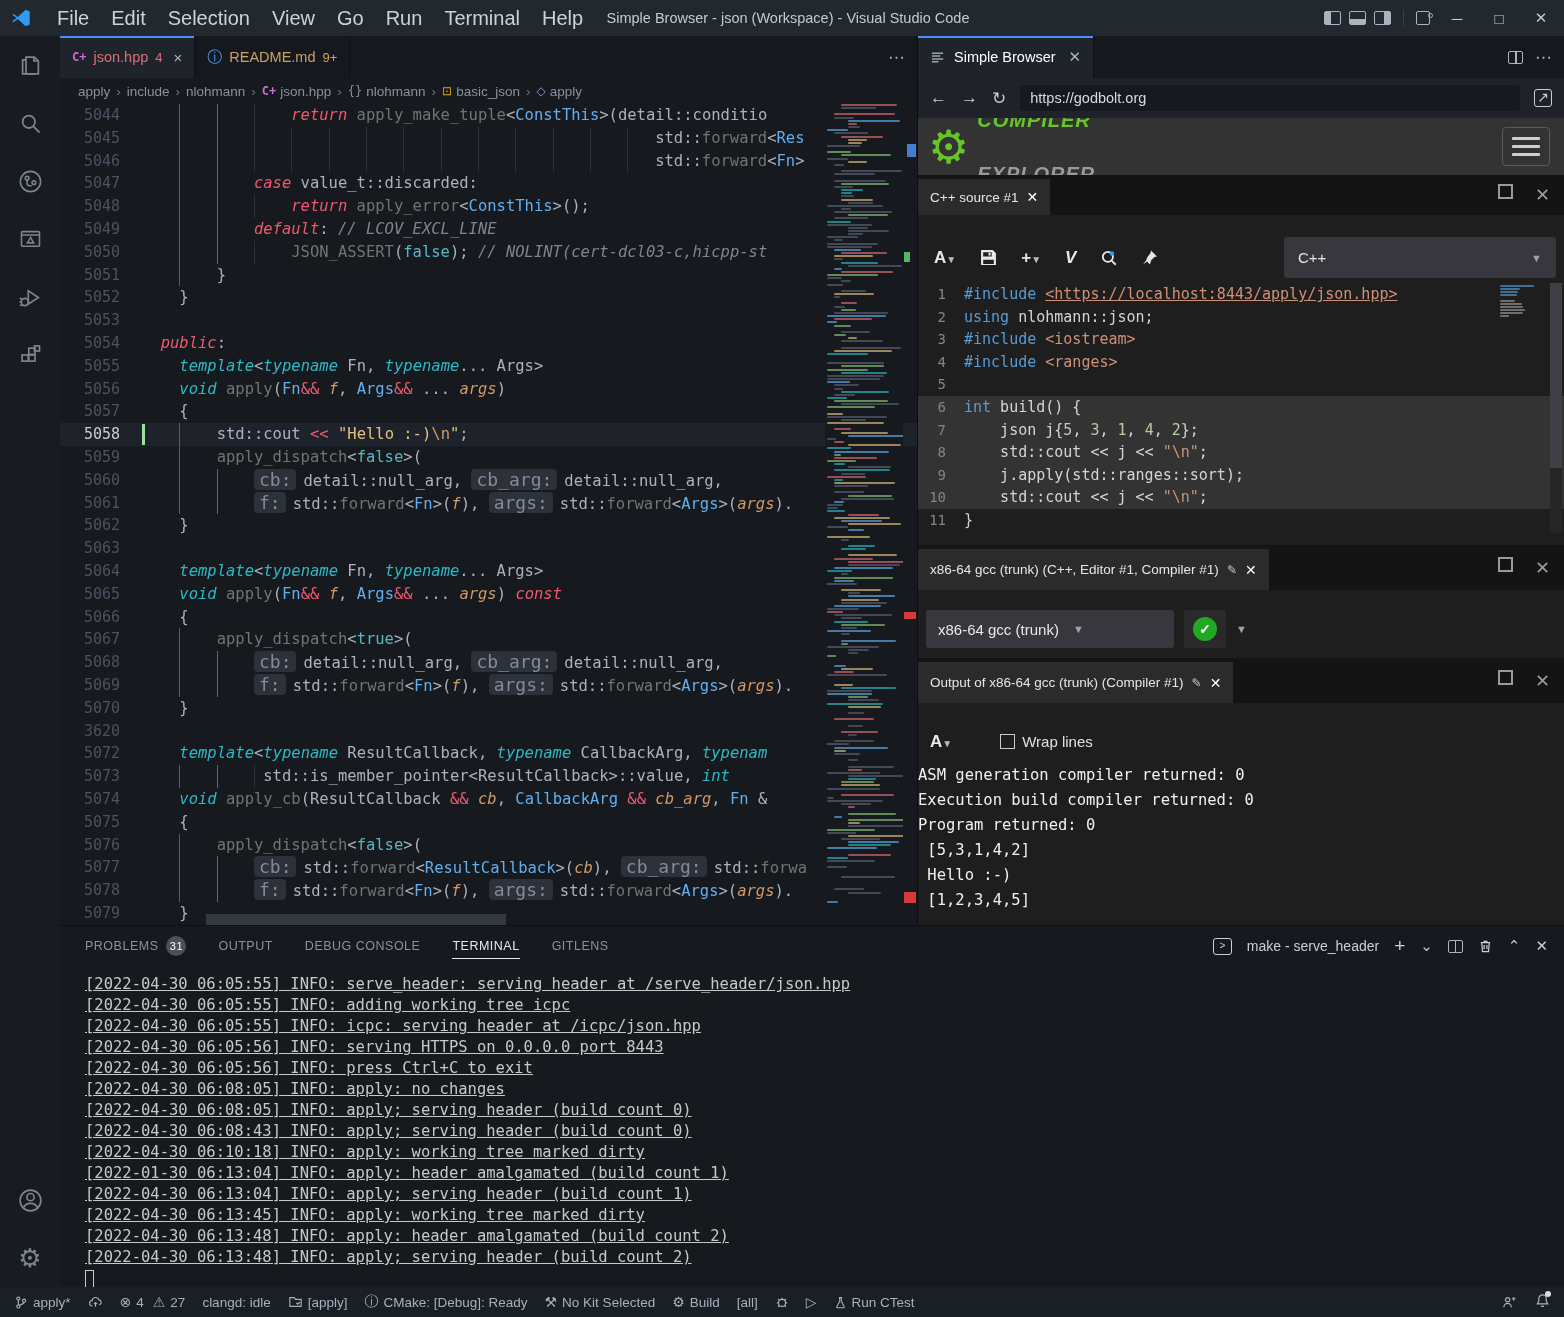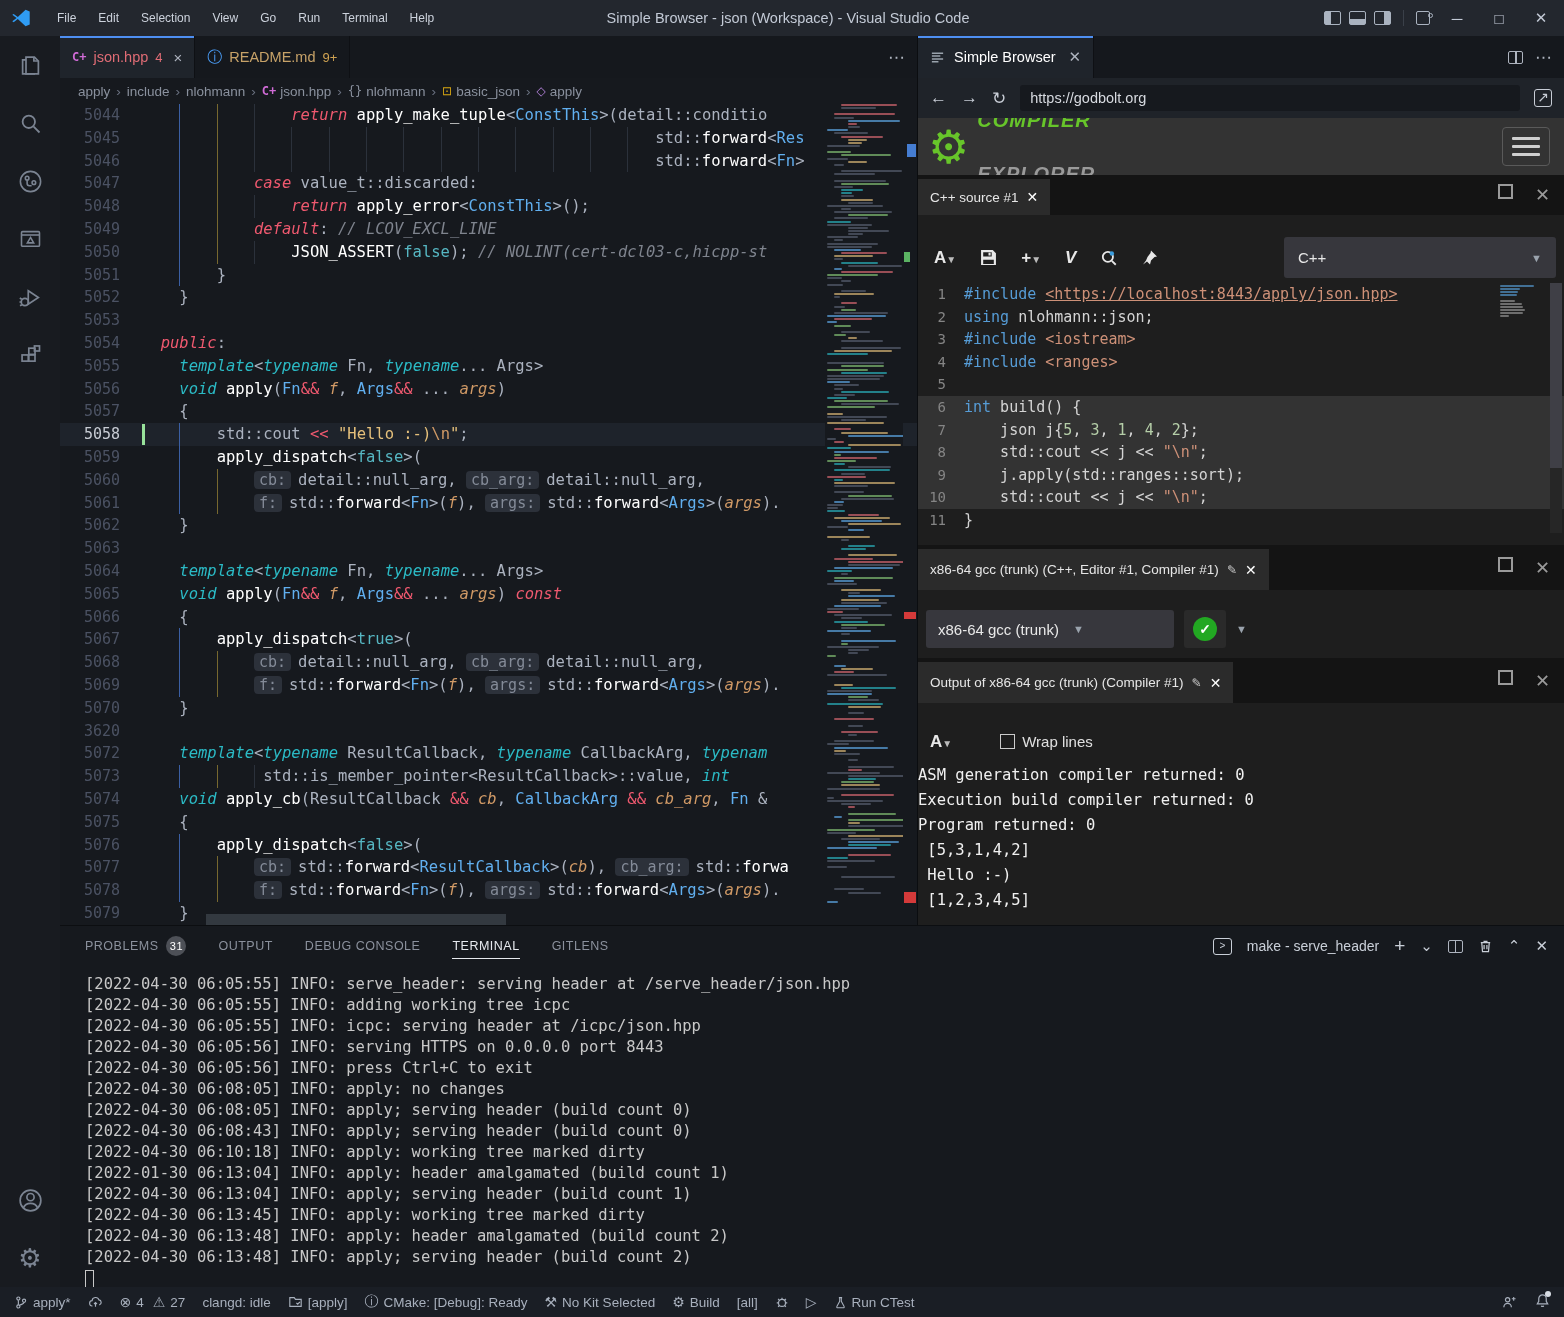--- a/index.html
+++ b/index.html
@@ -4,21 +4,21 @@
 <style>
   * { margin:0; padding:0; box-sizing:border-box; }
   html,body { width:1564px; height:1317px; background:#101216; overflow:hidden;
     font-family:"Liberation Sans", sans-serif; }
   #app { position:relative; width:1564px; height:1317px; background:#16191e; }
 
   
   #titlebar { position:absolute; left:0; top:0; width:1564px; height:36px; background:#23272e;
     display:flex; align-items:center; z-index:50; }
   #vscode-logo { width:22px; height:22px; margin:0 14px 0 10px; }
-  .menu-item { color:#ccd2dc; font-size:12px; padding:0 11px; height:36px; line-height:36px; cursor:default; }
+  .menu-item { color:#ccd2dc; font-size:20px; padding:0 11px; height:36px; line-height:36px; cursor:default; }
   #window-title { position:absolute; left:0; right:0; text-align:center; color:#c3cad6; font-size:14.5px; pointer-events:none;padding-left:12px; }
   #titlebar-right { position:absolute; right:0; top:0; height:36px; display:flex; align-items:center; gap:8px; padding-right:6px; }
   .layout-ico { width:17px; height:14px; border:1.5px solid #aab3c0; border-radius:2px; position:relative; }
   .layout-ico .fillL { position:absolute; left:0; top:0; bottom:0; width:6px; background:#aab3c0; }
   .layout-ico .fillB { position:absolute; left:0; bottom:0; right:0; height:5px; background:#aab3c0; }
   .layout-ico .fillR { position:absolute; right:0; top:0; bottom:0; width:6px; background:#aab3c0; }
   .tb-sep { width:1px; height:16px; background:#3a4049; margin:0 4px; }
   .win-btn { color:#c3cad6; font-size:15px; width:34px; text-align:center; }
   .cust-ico { width:14px; height:14px; border:1.5px solid #aab3c0; border-radius:2px; position:relative; margin-right:2px;}
   .cust-ico:after { content:""; position:absolute; right:-4px; top:1px; width:3px; height:3px; border:1px solid #aab3c0; border-radius:50%; }
@@ -59,25 +59,25 @@
   #editor { position:absolute; left:0; top:68px; right:0; bottom:0; overflow:hidden; background:#16191e; }
   .cline { display:flex; height:22.8px; line-height:22.8px; font-family:"DejaVu Sans Mono", monospace; font-size:15.5px; white-space:pre; position:relative;}
   .cline.cur { background:#1e232b; }
   .ln { flex:none; width:82px; text-align:right; padding-right:22px; color:#4b5263; font-size:15px; }
   .cline.cur .ln { color:#c8ccd4; }
   .ctext { position:relative; flex:1; overflow:hidden; }
   .guide { position:absolute; top:0; bottom:0; width:1px; background:#2b313b; }
   .guide.g4 { background:#3b5fa3; } .guide.g8 { background:#77682f; }
   .cursorbar { position:absolute; left:0px; top:1px; bottom:1px; width:2.5px; background:#98e29b; }
   .tok-k { color:#ef596f; font-style:italic; } .tok-o { color:#ef596f; }
-  .tok-c { color:#2bbac5; font-style:italic; } .tok-f { color:#ffffff;text-align:center; }
+  .tok-c { color:#2bbac5; font-style:italic; } .tok-f { color:#737373;text-align:center; }
   .tok-t { color:#61afef; } .tok-v { color:#d19a66; font-style:italic; }
   .tok-s { color:#e5c07b; } .tok-e { color:#d19a66; }
   .tok-m { color:#7f848e; font-style:italic; } .tok-p { color:#abb2bf; } .tok-b { color:#56b6c2; }
-  .tok-h { background:#2c313a; color:#848b98; border-radius:4px; padding:0 5px; margin-right:7px; font-size:15px; font-style:normal; }
+  .tok-h { background:#2c313a; color:#848b98; border-radius:4px; padding:0 5px; margin-right:7px; font-size:18px; font-style:normal; }
 
   #minimap { position:absolute; right:14px; top:0; width:78px; bottom:14px; background:#16191e; overflow:hidden; }
   .mm-bar { position:absolute; height:2px; border-radius:1px; opacity:.65; }
   #overview-ruler { position:absolute; right:0; top:0; width:14px; bottom:0; }
   .ov-mark { position:absolute; }
   #hscroll { position:absolute; left:82px; right:92px; bottom:0; height:11px; }
   #hscroll .thumb { position:absolute; left:64px; width:300px; top:0; bottom:0; background:rgba(130,140,155,.28); }
 
   
   #browser-toolbar { position:absolute; left:0; top:42px; right:0; height:40px; background:#1f2329; display:flex; align-items:center; padding:0 12px; gap:14px; }
@@ -134,21 +134,21 @@
   #panel { position:absolute; left:60px; top:925px; right:0; height:362px; background:#16191e; border-top:1px solid #0c0e11; }
   #panel-header { position:absolute; left:0; top:0; right:0; height:40px; display:flex; align-items:center; padding:0 16px 0 25px; }
   .ptab { font-size:12.5px; letter-spacing:.5px; color:#8b919d; margin-right:32px; height:40px; line-height:40px; position:relative; display:flex; align-items:center; gap:8px;}
   .ptab.active { color:#e6e9ee; }
   .ptab.active:after { content:""; position:absolute; left:0; right:0; bottom:7px; height:1.5px; background:#e6e9ee; }
   .pbadge { background:#4d5057; color:#ffffff; font-size:11px; border-radius:50%; width:20px; height:20px; line-height:20px; text-align:center; }
   #panel-right { margin-left:auto; display:flex; align-items:center; gap:15px; color:#c9cfd8; font-size:14px; }
   .term-ico { width:19px; height:17px; border:1.5px solid #c9cfd8; border-radius:3px; font-size:10px; line-height:14px; text-align:center; color:#c9cfd8; }
   .pr-ico { font-size:15px; color:#c9cfd8; }
   #terminal { position:absolute; left:25px; top:48px; right:10px; bottom:0; font-family:"DejaVu Sans Mono", monospace; font-size:15.5px; color:#c8c8c8; }
-  #terminal .tline { height:21px; line-height:21px; white-space:pre; }
+  #terminal .tline { height:21px; line-height:21px; white-space:pre;text-decoration:underline; }
   #term-cursor { width:9px; height:18px; border:1px solid #c8c8c8; margin-top:2px; }
 
   
   #statusbar { position:absolute; left:0; bottom:0; width:1564px; height:30px; background:#1a1e25; display:flex; align-items:center;
     color:#a8b0bd; font-size:13.5px; padding:0 14px; }
   .sb-item { display:flex; align-items:center; gap:5px; margin-right:17px; white-space:nowrap; }
   .sb-item svg { display:block; }
   #sb-right { margin-left:auto; display:flex; align-items:center; gap:18px; }
   .glyph { font-size:14px; }
 </style>

